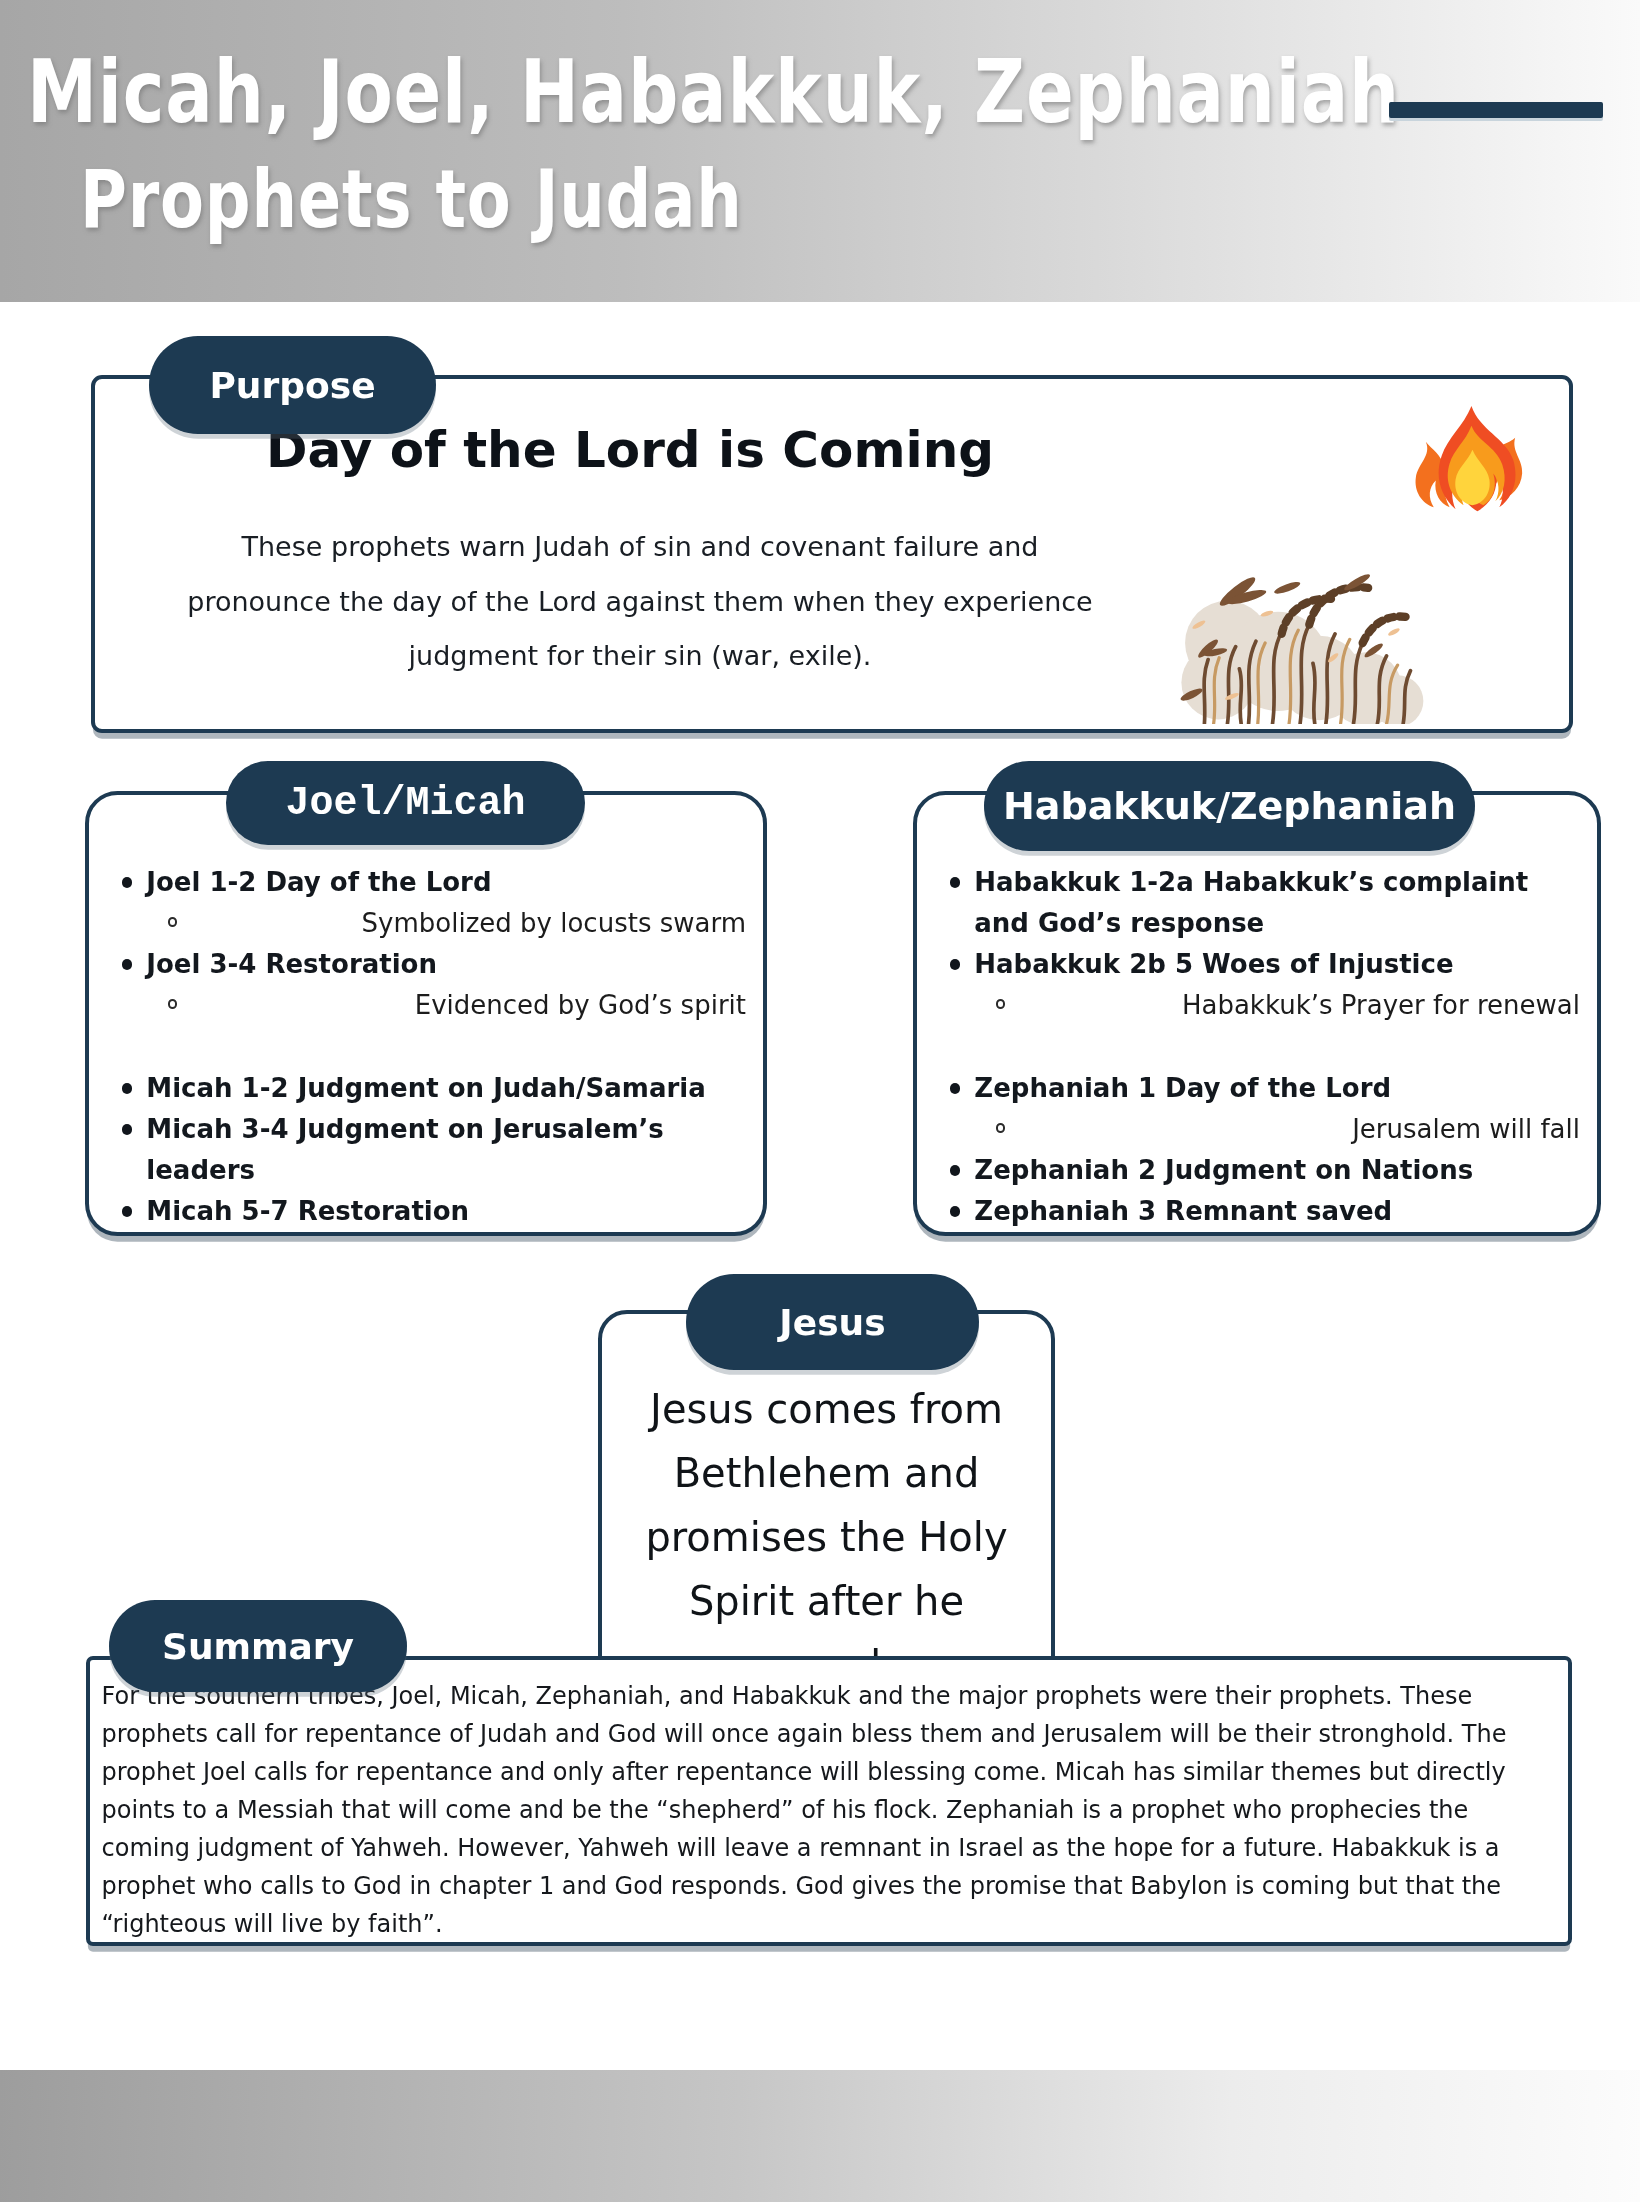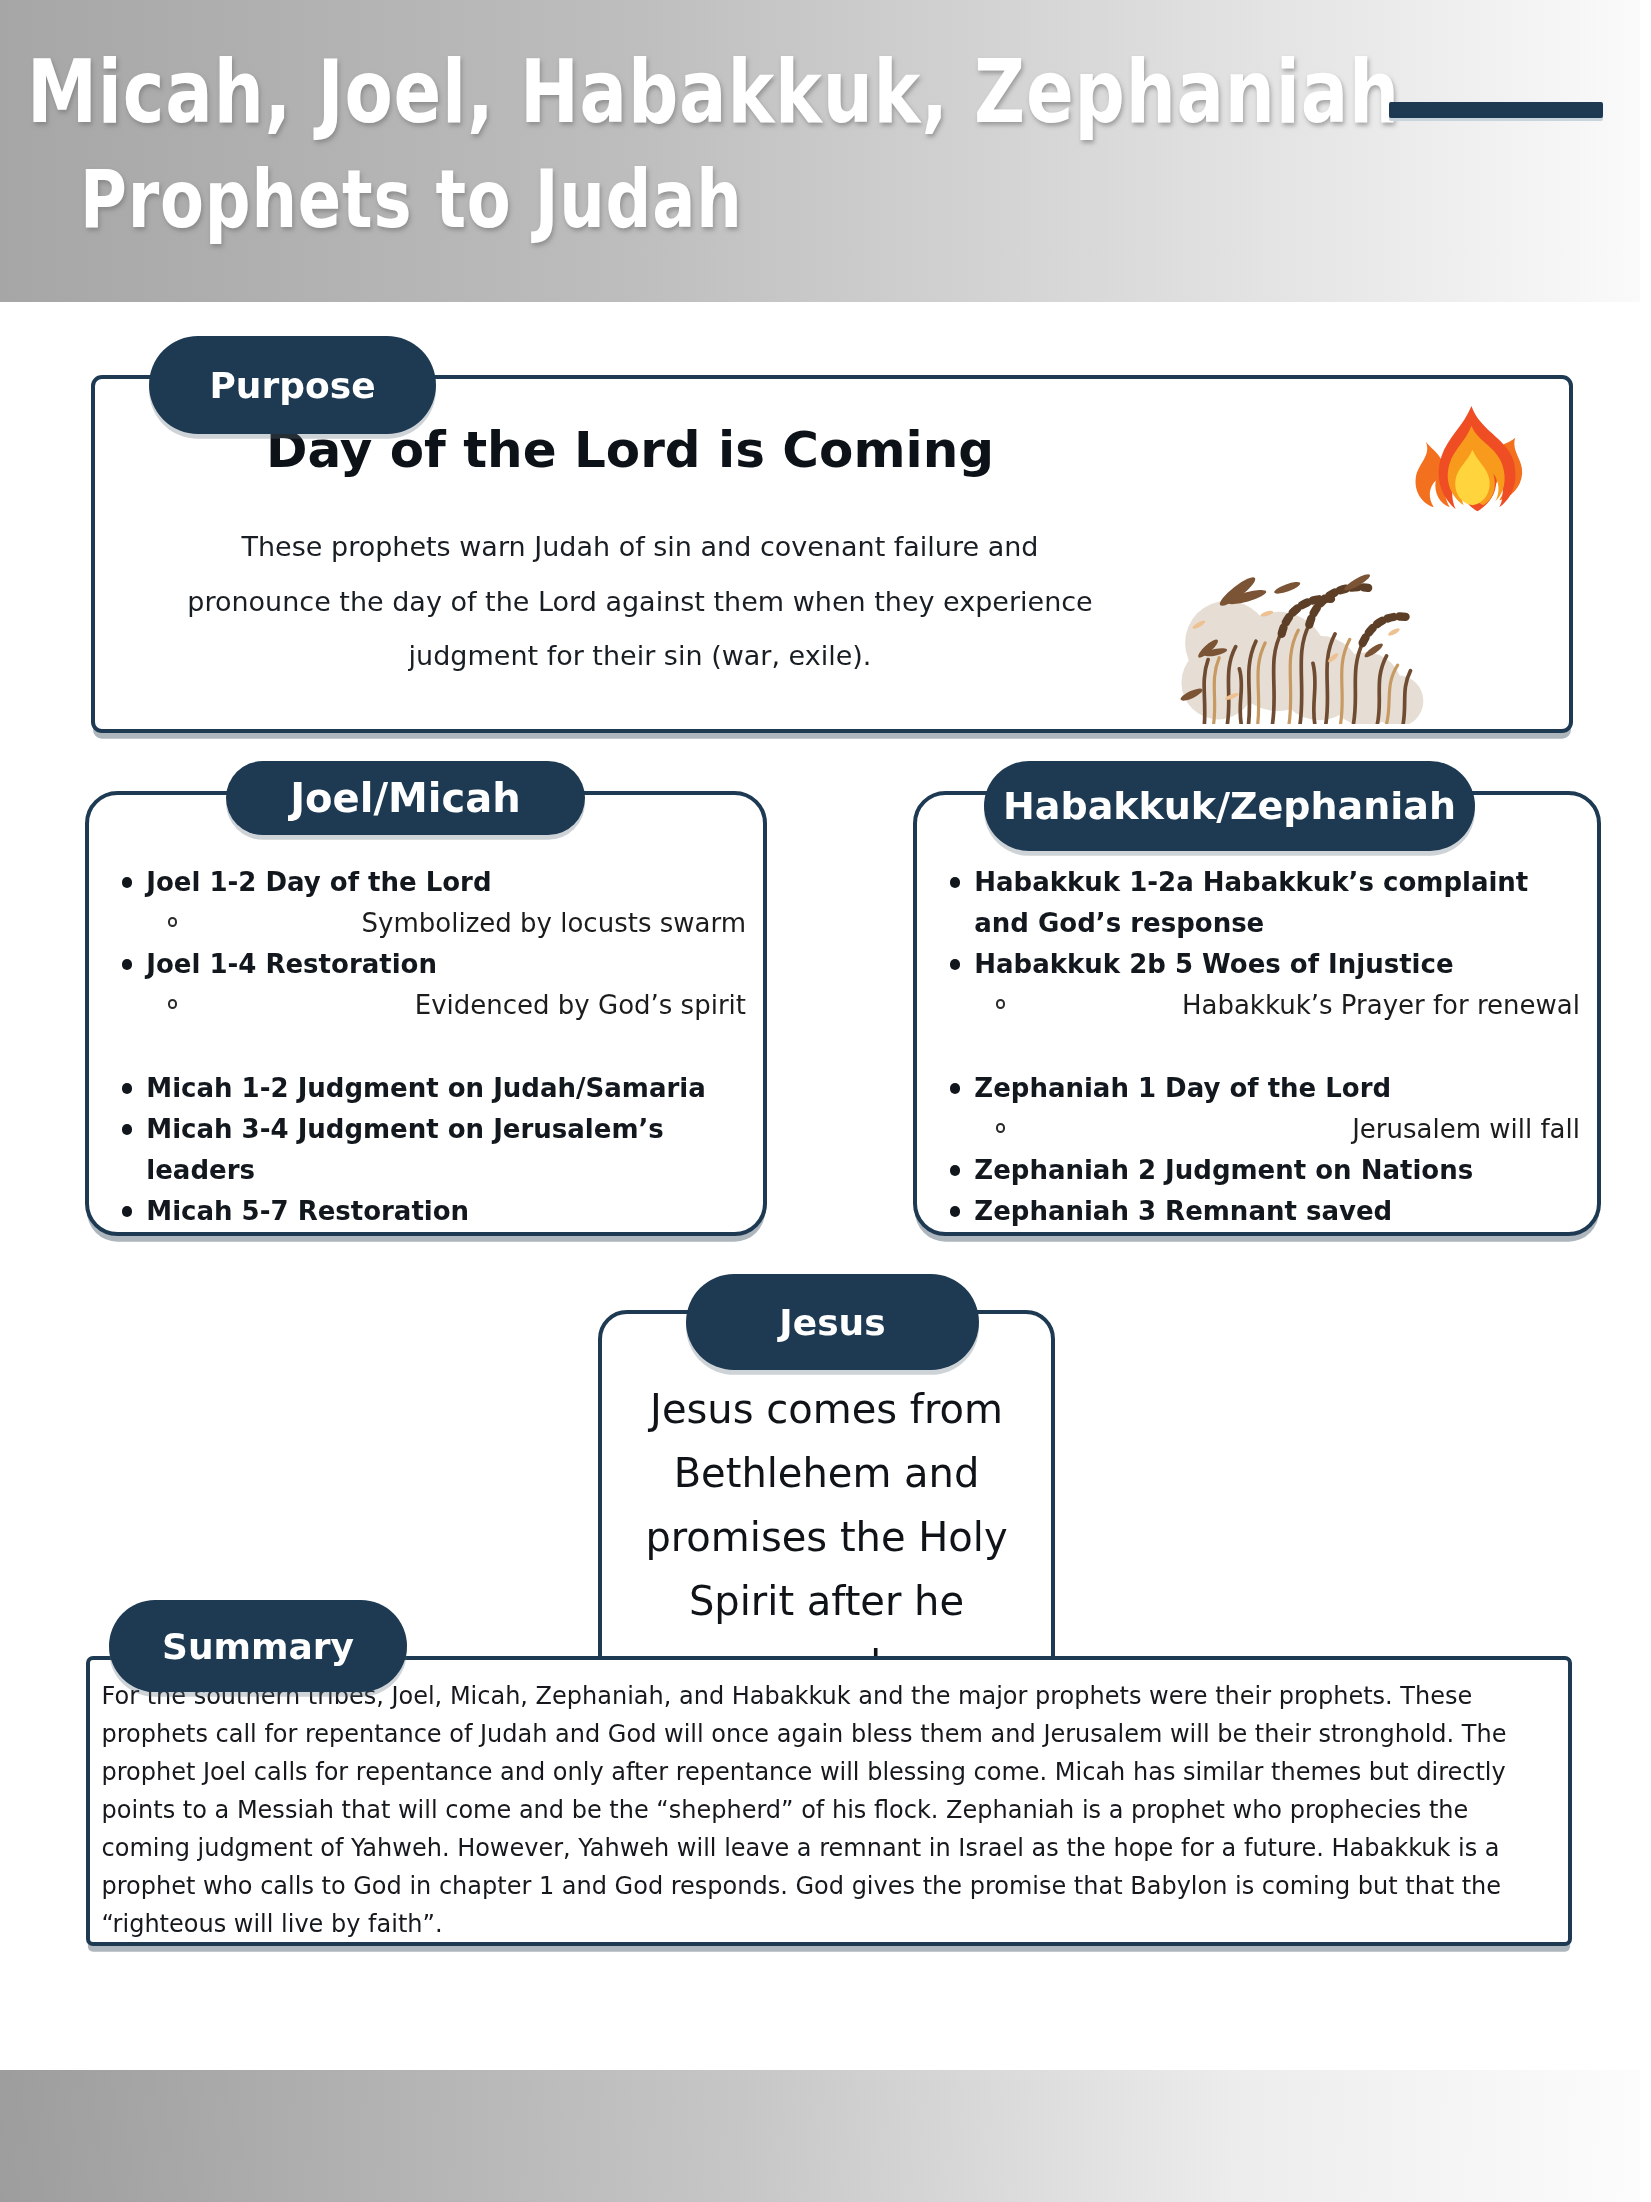--- a/index.html
+++ b/index.html
@@ -40,21 +40,21 @@
     font-size:50px;font-weight:bold;color:#0d1218;
   }
   .purpose-body{
     position:absolute;left:86px;top:141px;width:918px;margin:0;text-align:center;
     font-size:27px;line-height:2.02;color:#191e24;
   }
   .fire{position:absolute;left:1292px;top:25px;width:161px;height:149px;}
   .field{position:absolute;left:1078px;top:161px;width:256px;height:184px;}
   
   .card.joel{left:85px;top:791px;width:682px;height:445px;border-radius:32.5px;}
-  .pill.joel{left:137px;top:-34px;width:359px;height:74px;font-size:40px;}
+  .pill.joel{left:137px;top:-34px;width:359px;height:84px;font-size:40px;font-family:Liberation Mono, monospace;}
   .card.hab{left:913px;top:791px;width:688px;height:445px;border-radius:32.5px;}
   .pill.hab{left:67px;top:-34px;width:491px;height:90px;font-size:38px;}
   ul.outline{position:absolute;left:32.5px;top:67px;right:17px;margin:0;padding:0;list-style:none;}
   ul.outline li{display:flex;gap:14.3px;font-size:26px;line-height:41px;color:#13181e;}
   ul.outline li.lv1{font-weight:bold;}
   ul.outline li.lv2{font-weight:normal;color:#1c1c1c;padding-left:46px;justify-content:space-between;}
   ul.outline li.gap{margin-top:42px;}
   .dot{flex:none;width:10.5px;height:10.5px;border-radius:50%;background:#11161c;margin-top:15.3px;}
   .ring{flex:none;width:9.6px;height:9.6px;border-radius:50%;border:2.4px solid #2b2b2b;margin-top:14.3px;box-sizing:border-box;}
   
@@ -160,21 +160,21 @@
       <li class="lv1">
           <span class="dot"></span>
           <span>Joel 1-2 Day of the Lord</span>
         </li>
       <li class="lv2">
           <span class="ring"></span>
           <span>Symbolized by locusts swarm</span>
         </li>
       <li class="lv1">
           <span class="dot"></span>
-          <span>Joel 1-4 Restoration</span>
+          <span>Joel 3-4 Restoration</span>
         </li>
       <li class="lv2">
           <span class="ring"></span>
           <span>Evidenced by God’s spirit</span>
         </li>
       <li class="lv1 gap">
           <span class="dot"></span>
           <span>Micah 1-2 Judgment on Judah/Samaria</span>
         </li>
       <li class="lv1">

